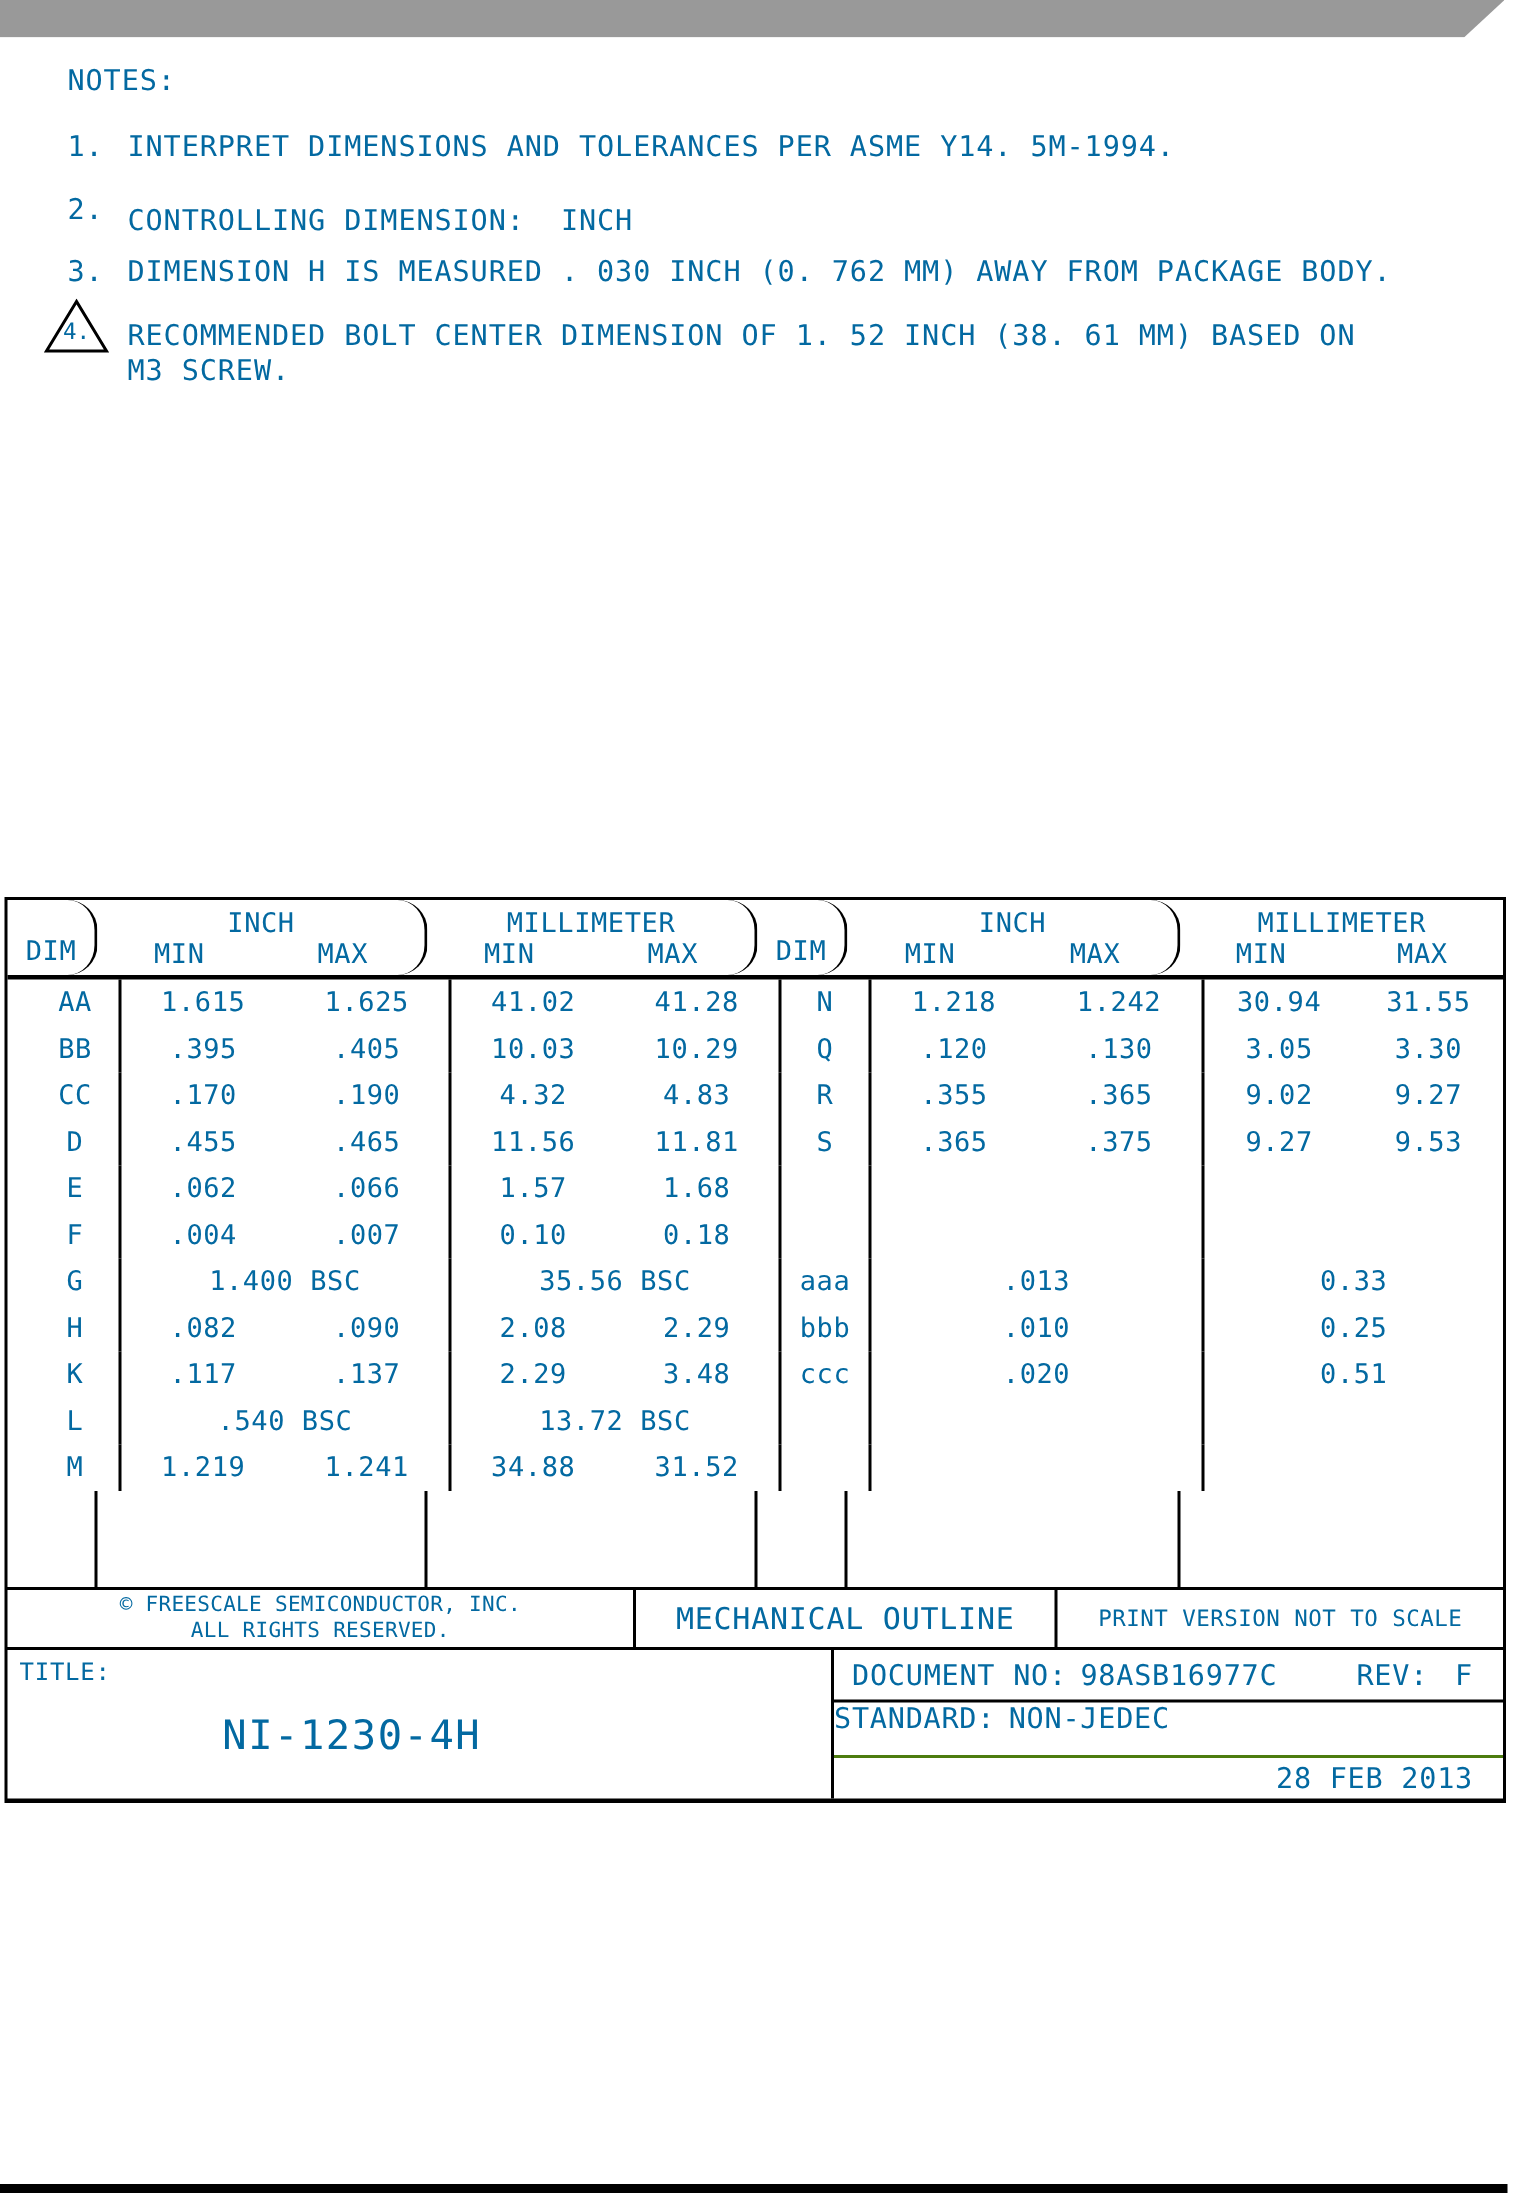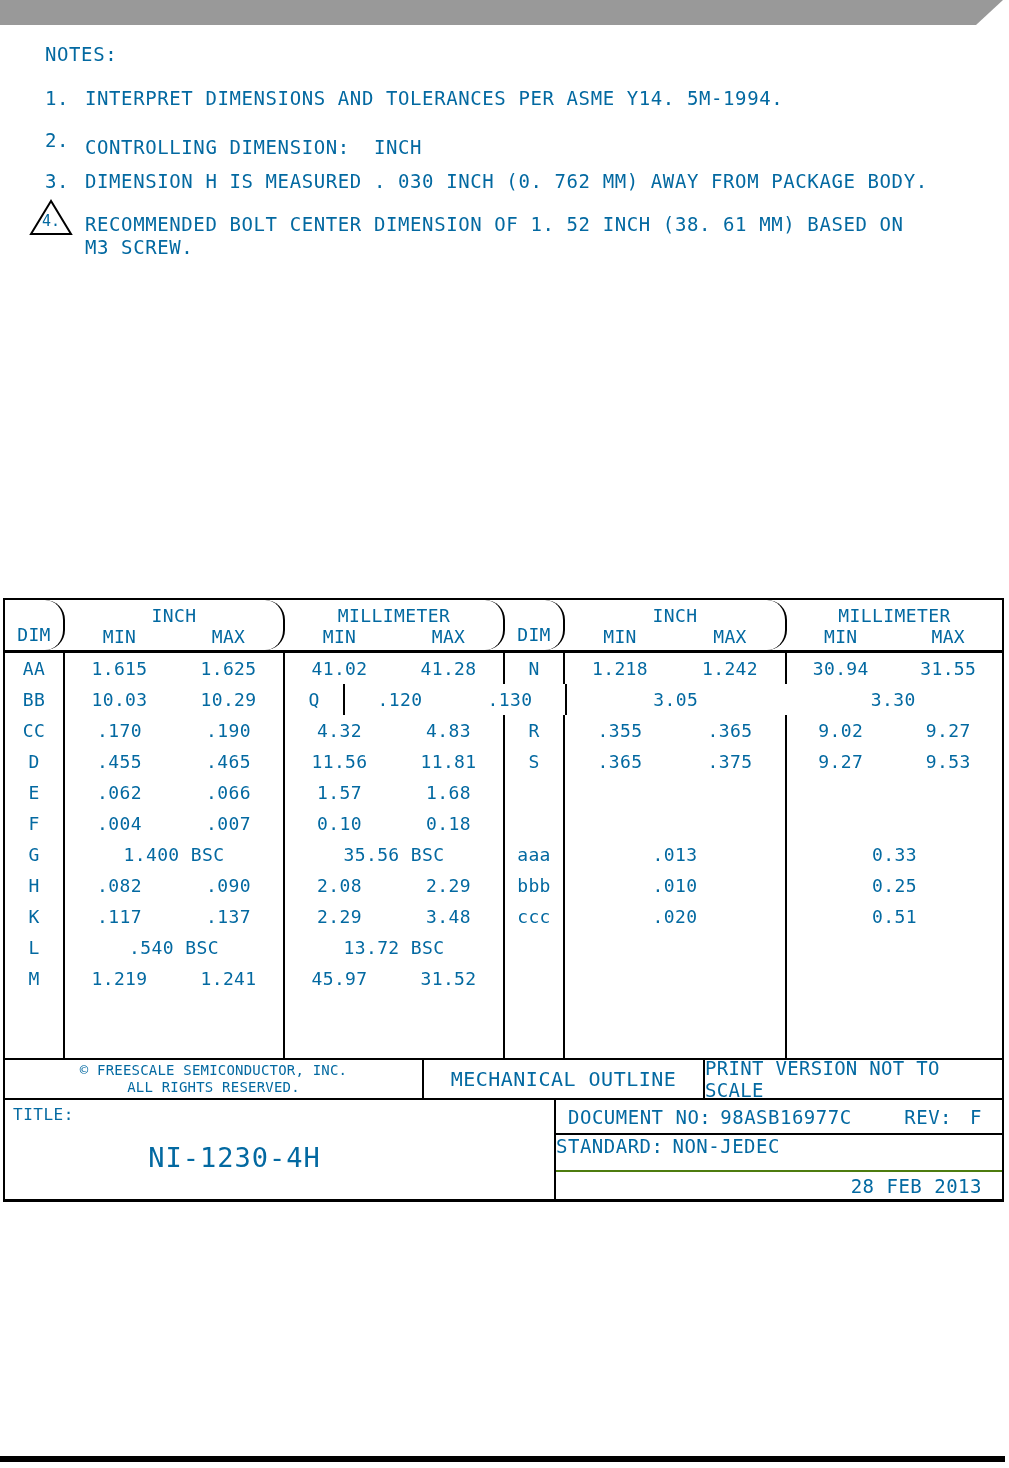--- a/index.html
+++ b/index.html
@@ -24,41 +24,41 @@
   .dimtable {
     position:absolute; left:3px; top:598px; width:1001px; height:462px;
     border:2px solid #000; box-sizing:border-box;
     display:flex; flex-direction:column; font-size:18px; letter-spacing:0.4px;
   }
   .thead { display:flex; height:53px; border-bottom:3px solid #000; box-sizing:border-box; }
   .th { box-sizing:border-box; display:flex; flex-direction:column; justify-content:space-between; padding:5px 0 5px 0;border-radius:20px; }
   .th.dimcol { justify-content:flex-end; text-align:center; }
   .unit { text-align:center; }
   .minmax { display:flex; }
-  .tr { display:flex; height:31px; }
+  .tr { display:flex; height:31px;padding-left:16px; }
   .tfill { flex:1; display:flex; }
   .td { box-sizing:border-box; display:flex; align-items:center; }
   .c1 { width:60px;  border-right:2px solid #000; justify-content:center; }
   .c2 { width:220px; border-right:2px solid #000; }
   .c3 { width:220px; border-right:2px solid #000; }
   .c4 { width:60px;  border-right:2px solid #000; justify-content:center; }
   .c5 { width:222px; border-right:2px solid #000; }
   .c6 { flex:1; }
   .half { width:50%; text-align:center; }
   .full { width:100%; text-align:center; }
   
   .foot1 {
     position:absolute; left:3px; top:1060px; width:1001px; height:38px;
     border-left:2px solid #000; border-right:2px solid #000; box-sizing:border-box;
     display:flex;
   }
   .fcell { box-sizing:border-box; display:flex; align-items:center; justify-content:center; }
   .f1 { width:419px; border-right:2px solid #000; flex-direction:column; font-size:14px; line-height:1.22; letter-spacing:0.2px; text-align:center; }
   .f2 { width:281px; border-right:2px solid #000; font-size:20px; letter-spacing:0.5px; }
-  .f3 { flex:1; font-size:19px; letter-spacing:0.3px; }
+  .f3 { flex:1; font-size:15px; letter-spacing:0.3px; }
   
   .tblock {
     position:absolute; left:3px; top:1098px; width:1001px; height:104px;
     border:2px solid #000; border-bottom-width:3px; box-sizing:border-box;
     display:flex;
   }
   .t-left { width:551px; border-right:2px solid #000; box-sizing:border-box; position:relative; }
   .t-title-label { position:absolute; left:8px; top:5px; font-size:16px; letter-spacing:0.5px; }
   .t-part { position:absolute; top:42px; left:0; width:100%; box-sizing:border-box; padding-right:90px; text-align:center; font-size:27px; letter-spacing:1px; }
   .t-right { flex:1; display:flex; flex-direction:column; font-size:19px; letter-spacing:0.5px; }
@@ -147,20 +147,24 @@
           <span class="half">1.242</span>
         </div>
       <div class="td c6">
           <span class="half">30.94</span>
           <span class="half">31.55</span>
         </div>
     </div>
 
     <div class="tr">
       <div class="td c1">BB</div>
+      <div class="td c2">
+          <span class="half">.395</span>
+          <span class="half">.405</span>
+        </div>
       <div class="td c3">
           <span class="half">10.03</span>
           <span class="half">10.29</span>
         </div>
       <div class="td c4">Q</div>
       <div class="td c5">
           <span class="half">.120</span>
           <span class="half">.130</span>
         </div>
       <div class="td c6">
@@ -309,21 +313,21 @@
         <div class="td c6"></div>
     </div>
 
     <div class="tr">
       <div class="td c1">M</div>
       <div class="td c2">
           <span class="half">1.219</span>
           <span class="half">1.241</span>
         </div>
       <div class="td c3">
-          <span class="half">45.97</span>
+          <span class="half">34.88</span>
           <span class="half">31.52</span>
         </div>
       <div class="td c4"></div>
         <div class="td c5"></div>
         <div class="td c6"></div>
     </div>
 
     <div class="tfill">
       <div class="td c1"></div>
         <div class="td c2"></div>

